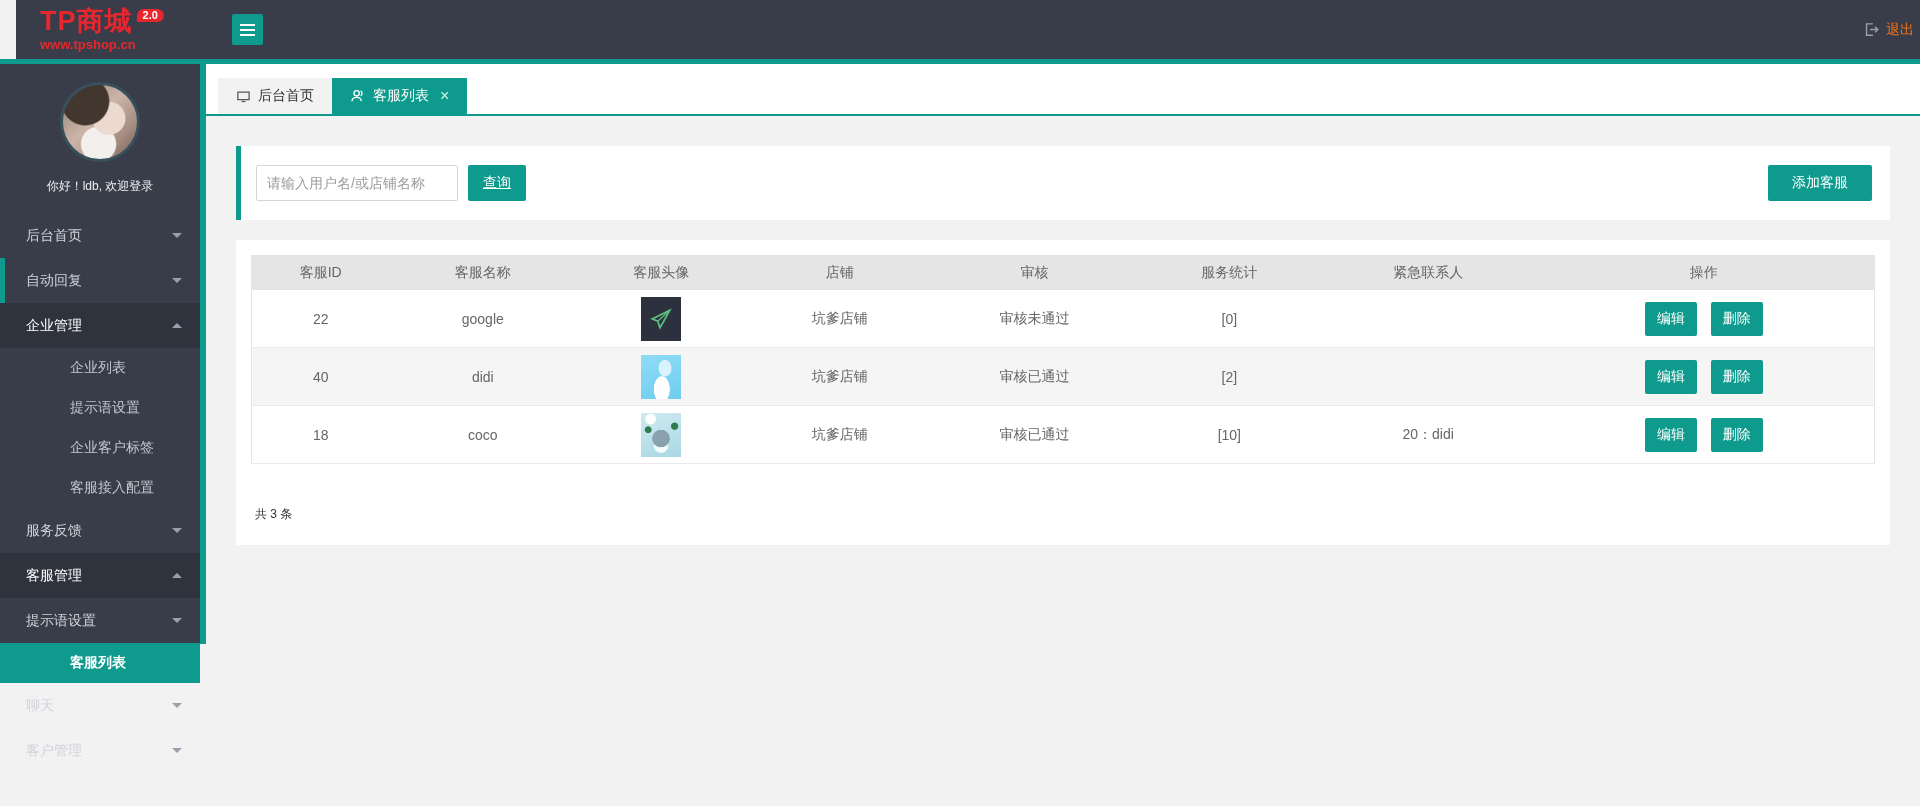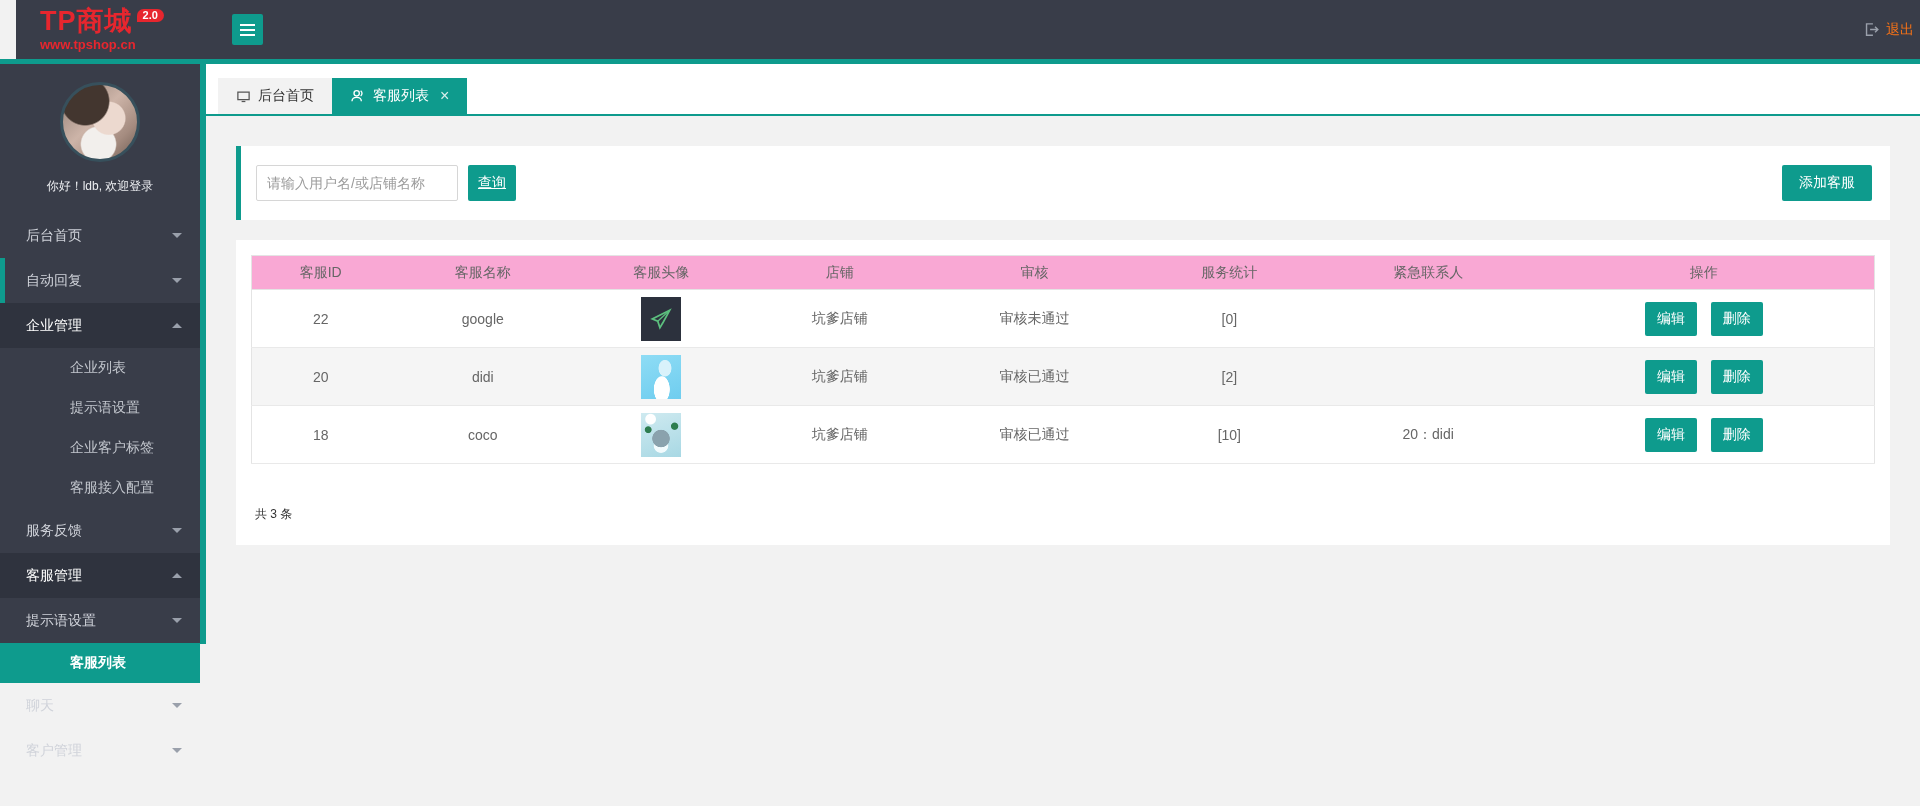--- a/index.html
+++ b/index.html
@@ -65,26 +65,26 @@
 
   .content { padding:30px 30px 0 30px; }
 
   .search-card { position:relative; background:#fff; height:74px; border-left:5px solid var(--accent);
     display:flex; align-items:center; padding-left:15px; }
   .search-input { width:202px; height:36px; border:1px solid #d6d6d6; border-radius:2px;
     padding:0 10px; font-size:14px; color:#333; font-family:inherit; }
   .search-input::placeholder { color:#9b9b9b; }
   .btn { background:var(--accent); color:#fff; border:none; border-radius:2px; font-size:14px;
     font-family:inherit; cursor:pointer; }
-  .btn-query { width:48px; height:36px; margin-left:10px;text-decoration:underline; }
-  .btn-add { position:absolute; right:18px; top:19px; width:90px; height:36px;margin-left:17px; }
+  .btn-query { width:58px; height:36px; margin-left:10px;text-decoration:underline; }
+  .btn-add { position:absolute; right:18px; top:19px; width:104px; height:36px;margin-left:17px; }
 
   .table-card { background:#fff; margin-top:20px; padding:15px 15px 22px 15px; }
   table { width:100%; border-collapse:collapse; table-layout:fixed; }
-  th { height:34px; background:#f9a8d4; font-weight:normal; font-size:14px; color:#666;
+  th { height:34px; background:#e5e5e5; font-weight:normal; font-size:14px; color:#666;
     border:1px solid #e4e4e4; border-left:none; border-right:none; }
   table { border:1px solid #e4e4e4; }
   td { height:58px; text-align:center; font-size:14px; color:#666;
     border-bottom:1px solid #e9e9e9; }
   tr.alt td { background:#f5f5f5; }
   col.c-id{width:8.5%} col.c-name{width:11.5%} col.c-ava{width:10.5%} col.c-shop{width:11.5%}
   col.c-audit{width:12.5%} col.c-stat{width:11.5%} col.c-cont{width:13%} col.c-op{width:21%}
 
   .row-avatar { width:40px; height:44px; margin:0 auto; }
   .ava-plane { background:#2c313d; display:flex; align-items:center; justify-content:center; }
@@ -252,21 +252,21 @@
             <td>坑爹店铺</td>
             <td>审核未通过</td>
             <td>[0]</td>
             <td></td>
             <td>
               <button class="btn op-btn">编辑</button>
               <button class="btn op-btn">删除</button>
             </td>
           </tr>
           <tr class="alt">
-            <td>20</td>
+            <td>40</td>
             <td>didi</td>
             <td>
                 <div class="row-avatar ava-didi"></div>
               </td>
             <td>坑爹店铺</td>
             <td>审核已通过</td>
             <td>[2]</td>
             <td></td>
             <td>
               <button class="btn op-btn">编辑</button>

